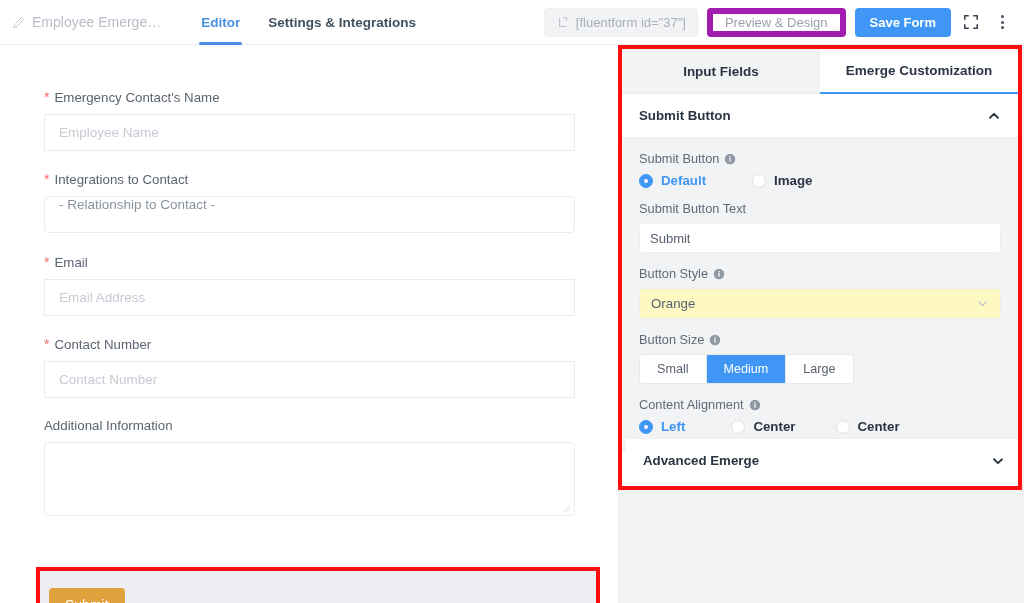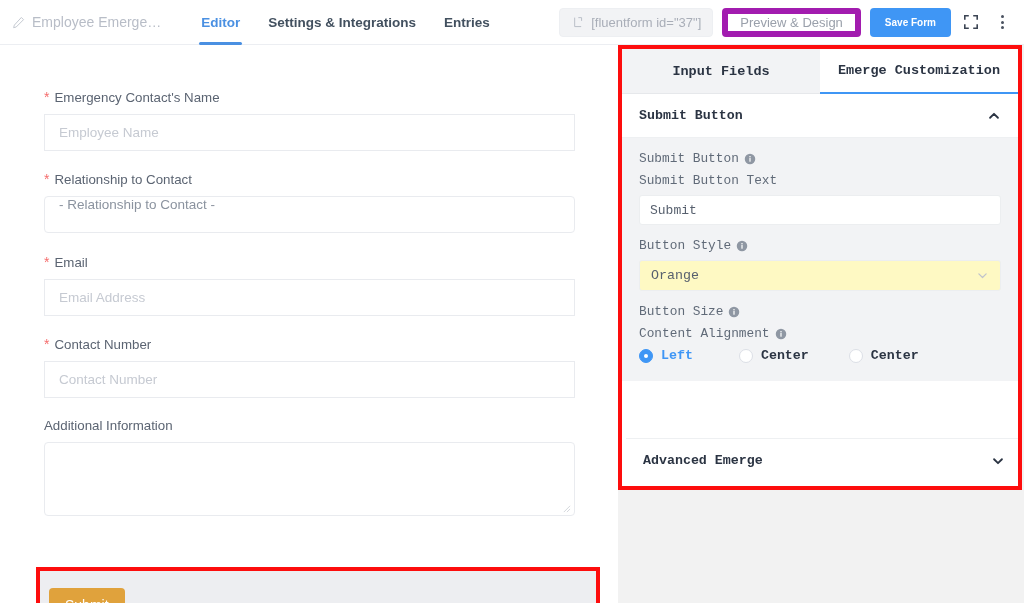--- a/index.html
+++ b/index.html
@@ -44,21 +44,21 @@
   }
   .shortcode-icon { width: 13px; height: 13px; display:block; }
   .btn-preview {
     height: 29px; display: flex; align-items: center; padding: 0 12px;
     border: 6px solid #a21caf; border-radius: 4px; background: #fff;
     color: #9aa0ab; font-size: 13px; cursor: pointer; white-space: nowrap;
   }
   .btn-save {
     height: 29px; display: flex; align-items: center; padding: 0 15px;
     border-radius: 4px; background: #3f96f5; color: #fff;
-    font-size: 10px; font-weight: bold; cursor: pointer; white-space: nowrap;
+    font-size: 13px; font-weight: bold; cursor: pointer; white-space: nowrap;
   }
   .icon-btn { width: 22px; height: 22px; display: flex; align-items: center; justify-content: center; cursor: pointer; }
   .dots { display: flex; flex-direction: column; gap: 2.5px; align-items: center; }
   .dots i { width: 3px; height: 3px; background: #4a5260; border-radius: 50%; display: block; }
 
   
   .form-pane {
     position: absolute; left: 0; top: 46px; width: 618px; height: 557px;
     background: #fff; overflow: hidden;
   }
@@ -97,21 +97,21 @@
     font-size: 14px; cursor: pointer;
   }
 
   
   .right-col {
     position: absolute; left: 618px; top: 45px; width: 406px; height: 558px;
     background: #f2f2f2;
   }
   .panel-outline {
     position: absolute; left: 0px; top: 0px; width: 404px; height: 445px;
-    border: 4px solid #fd0d0d; background: #fff; overflow: hidden; font-family: Liberation Mono, monospace;
+    border: 4px solid #fd0d0d; background: #fff; overflow: hidden;
   }
   .tabs-row { display: flex; height: 45px; width: 100%; }
   .panel-tab {
     flex: 1; display: flex; align-items: center; justify-content: center;
     font-size: 13.5px; font-weight: bold; color: #2b3443;
     background: #f2f3f5; border-bottom: 1px solid #e6e8eb; cursor: pointer;
     position: relative;
   }
   .panel-tab.active {
     background: #fff; border-bottom: 2.5px solid #3f96f5;
@@ -186,23 +186,20 @@
       <span>Employee Emerge…</span>
     </div>
 
     <div class="nav-tabs">
       <div class="nav-tab active">
         <span>Editor</span>
       </div>
       <div class="nav-tab">
         <span>Settings &amp; Integrations</span>
       </div>
-      <div class="nav-tab">
-        <span>Entries</span>
-      </div>
     </div>
 
     <div class="topbar-right">
       <div class="shortcode">
         <span>
           <svg class="shortcode-icon" viewBox="0 0 16 16" fill="none" stroke="#b9bec7" stroke-width="1.2">
             <path d="M4.5 2 L4.5 13 L12.5 13"></path>
             <path d="M9 2 L13 2 L13 6"></path>
           </svg>
         </span>
@@ -244,21 +241,21 @@
         <span>Emergency Contact's Name</span>
       </div>
       <div class="text-input">
         <span>Employee Name</span>
       </div>
     </div>
 
     <div class="field" style="top:126px">
       <div class="field-label">
         <span class="req">*</span>
-        <span>Relationship to Contact</span>
+        <span>Integrations to Contact</span>
       </div>
       <div class="select-input">
         <span>- Relationship to Contact -</span>
       </div>
     </div>
 
     <div class="field" style="top:209px">
       <div class="field-label">
         <span class="req">*</span>
         <span>Email</span>
@@ -320,20 +317,30 @@
 
         <div class="opt-label">
           <span>Submit Button</span>
           <svg class="info-icon" viewBox="0 0 16 16">
             <circle cx="8" cy="8" r="7" fill="#8f97a3"></circle>
             <rect x="7.2" y="6.6" width="1.6" height="5" fill="#fff"></rect>
             <rect x="7.2" y="4" width="1.6" height="1.8" fill="#fff"></rect>
           </svg>
         </div>
 
+        <div class="radio-row">
+          <div class="radio-opt selected" style="margin-right:46px">
+            <span class="radio-circle on"></span>
+            <span class="radio-text">Default</span>
+          </div>
+          <div class="radio-opt">
+            <span class="radio-circle"></span>
+            <span class="radio-text">Image</span>
+          </div>
+        </div>
 
         <div class="opt-label">
           <span>Submit Button Text</span>
         </div>
         <div class="opt-input">
           <span>Submit</span>
         </div>
 
         <div class="opt-label">
           <span>Button Style</span>
@@ -351,20 +358,31 @@
         </div>
 
         <div class="opt-label">
           <span>Button Size</span>
           <svg class="info-icon" viewBox="0 0 16 16">
             <circle cx="8" cy="8" r="7" fill="#8f97a3"></circle>
             <rect x="7.2" y="6.6" width="1.6" height="5" fill="#fff"></rect>
             <rect x="7.2" y="4" width="1.6" height="1.8" fill="#fff"></rect>
           </svg>
         </div>
+        <div class="seg-group">
+          <div class="seg">
+            <span>Small</span>
+          </div>
+          <div class="seg active">
+            <span>Medium</span>
+          </div>
+          <div class="seg">
+            <span>Large</span>
+          </div>
+        </div>
 
         <div class="opt-label">
           <span>Content Alignment</span>
           <svg class="info-icon" viewBox="0 0 16 16">
             <circle cx="8" cy="8" r="7" fill="#8f97a3"></circle>
             <rect x="7.2" y="6.6" width="1.6" height="5" fill="#fff"></rect>
             <rect x="7.2" y="4" width="1.6" height="1.8" fill="#fff"></rect>
           </svg>
         </div>
         <div class="radio-row" style="margin-bottom:2px">

